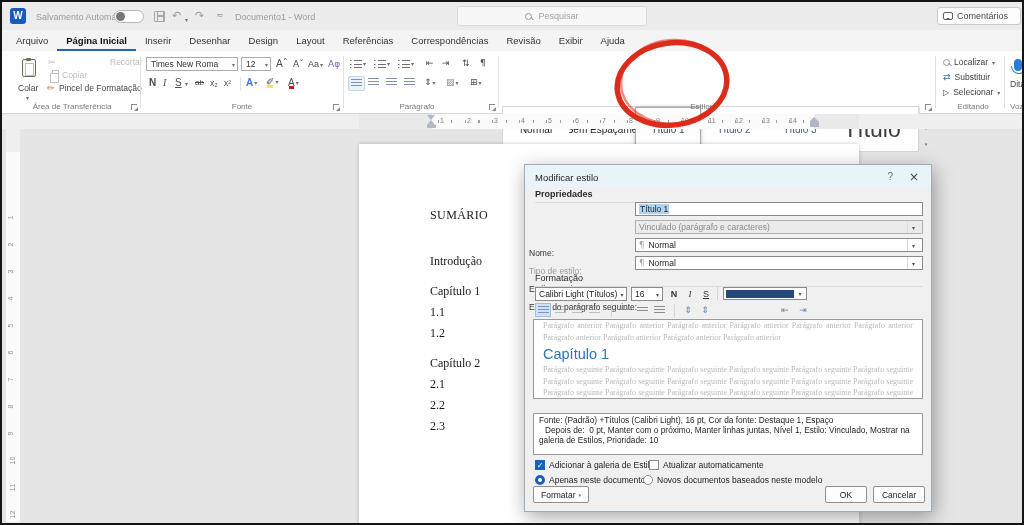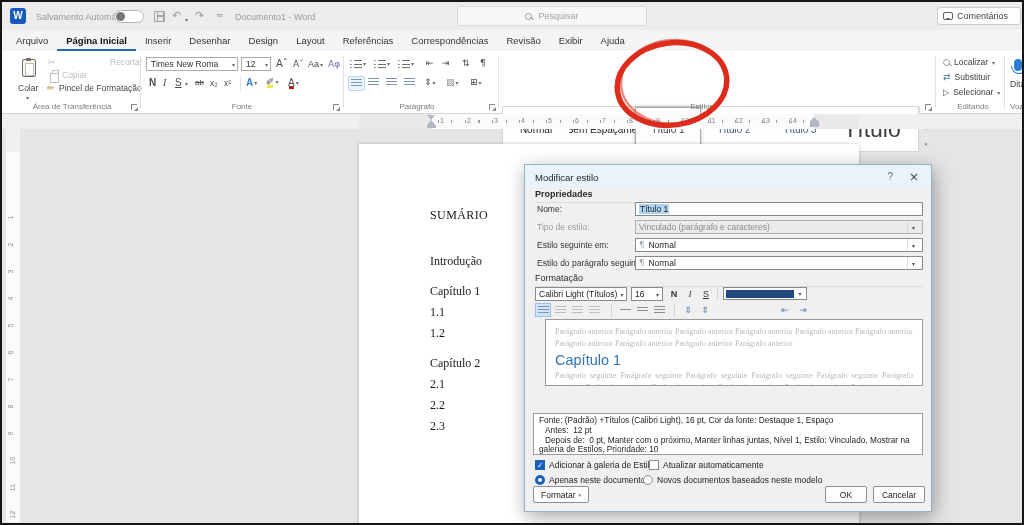--- a/index.html
+++ b/index.html
@@ -134,43 +134,43 @@
 
   
   .dlg { position:absolute; left:522px; top:162px; width:408px; height:348px; background:#f0f0f0;
     border:1px solid #9ab0c0; box-shadow:2px 5px 18px rgba(0,0,0,.35); z-index:40; font-size:8.5px; }
   .dlg-head { position:absolute; left:0; top:0; right:0; height:22px; background:#e8f3fa; }
   .dlg-title { position:absolute; left:10px; top:7px; font-size:9.5px; color:#1f1f1f; }
   .dlg-help { position:absolute; right:38px; top:6px; font-size:10px; color:#6d6d6d; }
   .dlg-close { position:absolute; right:12px; top:5px; font-size:12px; color:#444; }
   .dsec { position:absolute; left:10px; font-size:9px; color:#2a2a2a; }
   .dsec::after { content:""; position:absolute; left:0; top:13px; width:388px; height:1px; background:#dcdcdc; }
-  .drow-label { position:absolute; left:12px; color:#333; }
+  .drow-label { position:absolute; left:4px; color:#333;margin-top:44px; }
   .drow-label.dis { color:#9a9a9a; }
   .dfield { position:absolute; left:110px; width:288px; height:14px; background:#fff; border:1px solid #8a8a8a;
     display:flex; align-items:center; padding:0 3px; color:#222; }
   .dfield .caret2 { margin-left:auto; width:12px; text-align:center; border-left:1px solid #dcdcdc;
     font-size:6px; color:#555; align-self:stretch; line-height:13px; }
   .dfield.dis { background:#ebebeb; color:#8a8a8a; border-color:#b0b0b0; }
   .dfield .hl { background:#aed4f2; padding:0 1px; }
   .dfield .pmark { color:#9aa4ae; margin-right:4px; }
   .dcombo { position:absolute; height:14px; background:#fff; border:1px solid #8a8a8a; display:flex;
     align-items:center; padding:0 3px; color:#222; white-space:nowrap; overflow:hidden; }
   .dcombo .caret2 { margin-left:auto; font-size:6px; color:#555; padding-left:3px; }
   .dbtn-sm { position:absolute; width:14px; height:14px; border:1px solid transparent; display:flex;
     align-items:center; justify-content:center; font-size:9px; color:#333; }
   .dbtn-ic { position:absolute; width:16px; height:14px; border:1px solid transparent; display:flex;
     align-items:center; justify-content:center; }
   .dbtn-ic.on { background:#cfe3f6; border-color:#9dc1e4; }
   .swatch { position:absolute; height:13px; border:1px solid #8a8a8a; background:#fff; display:flex; align-items:center; }
   .swatch .fill { margin-left:2px; width:68px; height:8px; }
   .swatch .caret2 { width:12px; text-align:center; font-size:6px; color:#555; }
   .vsep { position:absolute; width:1px; height:13px; background:#d5d5d5; }
-  .preview { position:absolute; left:20px; right:8px; top:154px; height:67px; background:#fff;
-    border:1px solid #9a9a9a; padding:6px 9px; overflow:hidden; }
+  .preview { position:absolute; left:8px; right:8px; top:154px; height:80px; background:#fff;
+    border:1px solid #9a9a9a; padding:0 9px; overflow:hidden; }
   .pv-gray { font-size:8px; line-height:1.45; color:#b9b9b9; text-align:justify; font-family:"Liberation Serif",serif; }
   .pv-head { font-size:14.5px; color:#2e74b5; margin:3px 0 2px; }
   .descbox { position:absolute; left:8px; right:8px; top:248px; height:42px; background:#fff;
     border:1px solid #9a9a9a; padding:2px 5px; font-size:8.3px; color:#1f1f1f; line-height:1.18; }
   .descbox .ind { text-indent:6px; white-space:pre-wrap; }
   .descbox div { white-space:pre-wrap; }
   .optrow { position:absolute; display:flex; align-items:center; gap:4px; color:#222; white-space:nowrap; }
   .cb { width:10px; height:10px; border:1px solid #8a8a8a; background:#fff; flex:none; }
   .cb.on { background:#1b5fbd; border-color:#1b5fbd; color:#fff; font-size:8px; line-height:10px; text-align:center; }
   .rad { width:10px; height:10px; border-radius:50%; border:1px solid #8a8a8a; background:#fff; flex:none; }
@@ -510,21 +510,20 @@
     <span class="dbtn-ic g" style="left:270px;top:138px;font-size:9px;color:#5f83ad;">⇥</span>
 
     <div class="preview">
       <div class="pv-gray">Parágrafo anterior Parágrafo anterior Parágrafo anterior Parágrafo anterior Parágrafo anterior Parágrafo anterior Parágrafo anterior Parágrafo anterior Parágrafo anterior Parágrafo anterior</div>
       <div class="pv-head">Capítulo 1</div>
       <div class="pv-gray">Parágrafo seguinte Parágrafo seguinte Parágrafo seguinte Parágrafo seguinte Parágrafo seguinte Parágrafo seguinte Parágrafo seguinte Parágrafo seguinte Parágrafo seguinte Parágrafo seguinte Parágrafo seguinte Parágrafo seguinte Parágrafo seguinte Parágrafo seguinte Parágrafo seguinte Parágrafo seguinte Parágrafo seguinte Parágrafo seguinte Parágrafo seguinte Parágrafo seguinte</div>
     </div>
 
     <div class="descbox">
       <div>Fonte: (Padrão) +Títulos (Calibri Light), 16 pt, Cor da fonte: Destaque 1, Espaço</div>
-      <div class="ind">Antes:  12 pt</div>
       <div class="ind">Depois de:  0 pt, Manter com o próximo, Manter linhas juntas, Nível 1, Estilo: Vinculado, Mostrar na galeria de Estilos, Prioridade: 10</div>
     </div>
 
     <div class="optrow" style="left:10px;top:295px;">
       <span class="cb on">✓</span>
       <span>Adicionar à galeria de Estilos</span>
     </div>
     <div class="optrow" style="left:124px;top:295px;">
       <span class="cb"></span>
       <span>Atualizar automaticamente</span>

